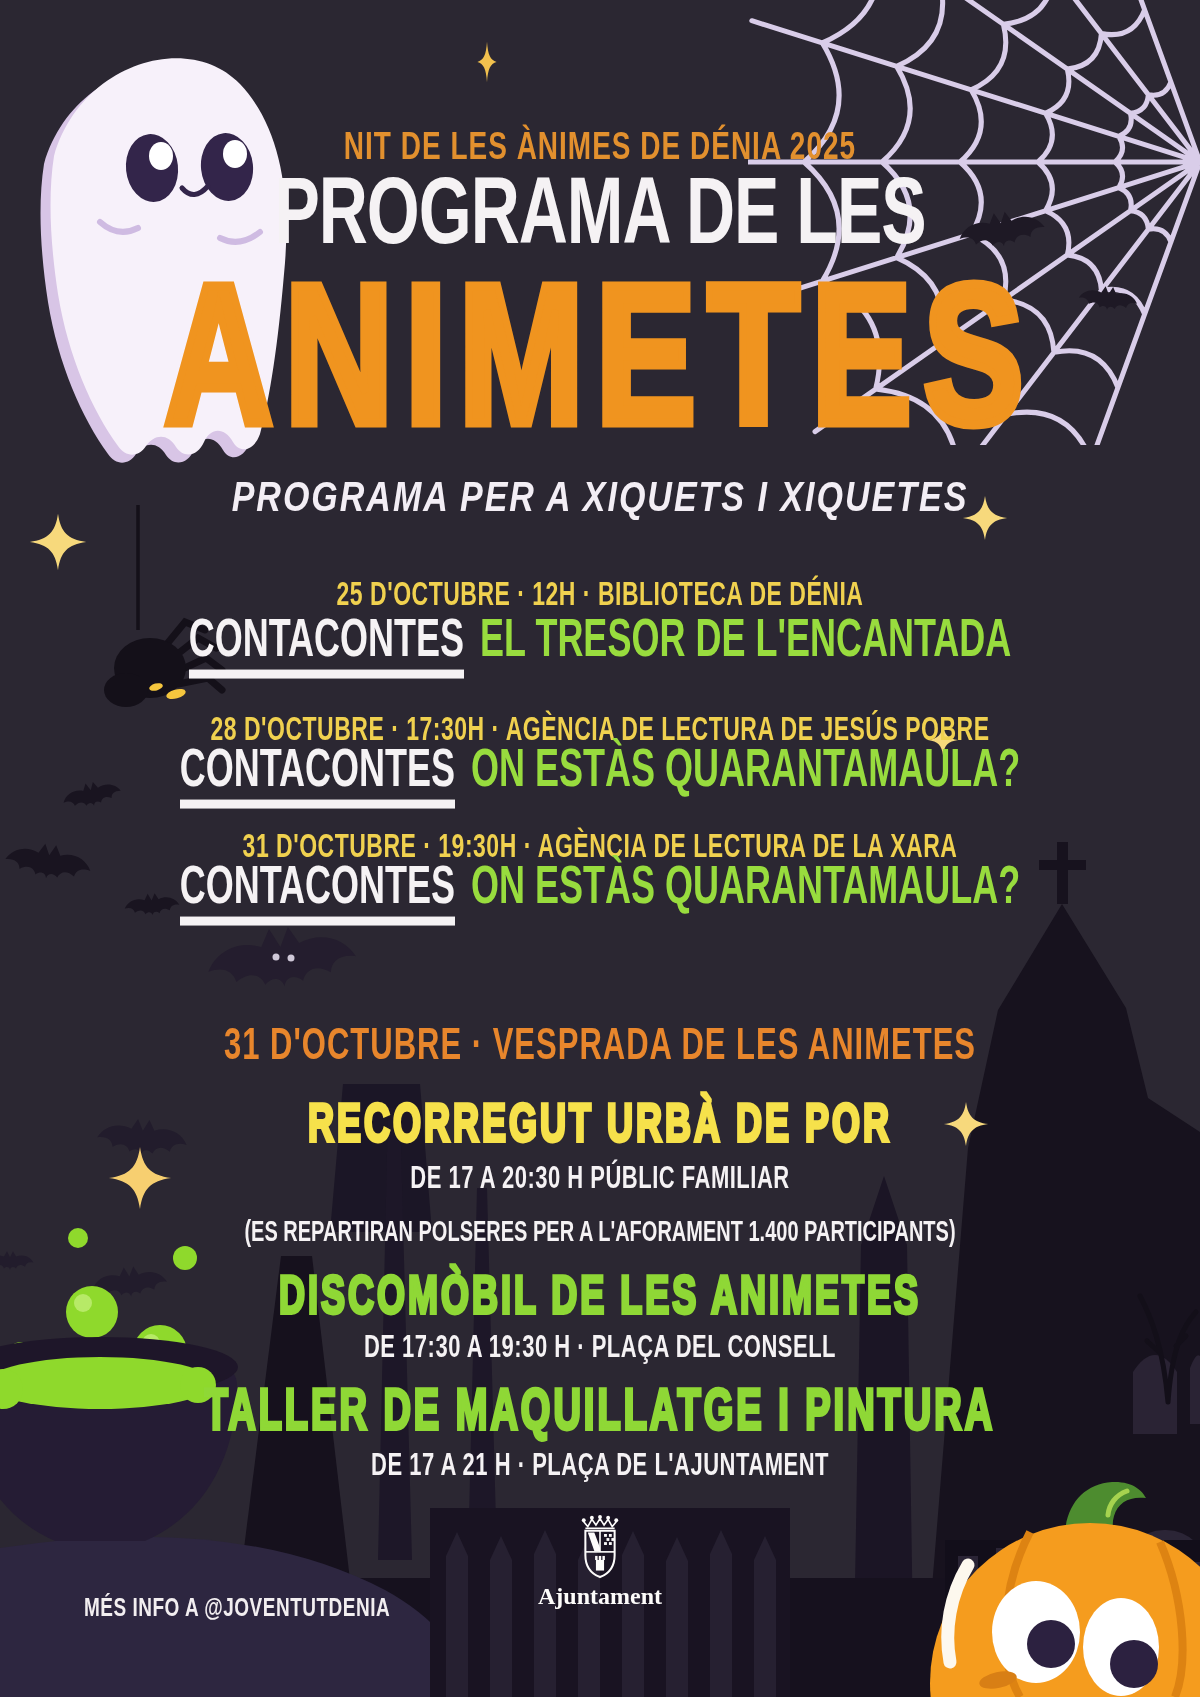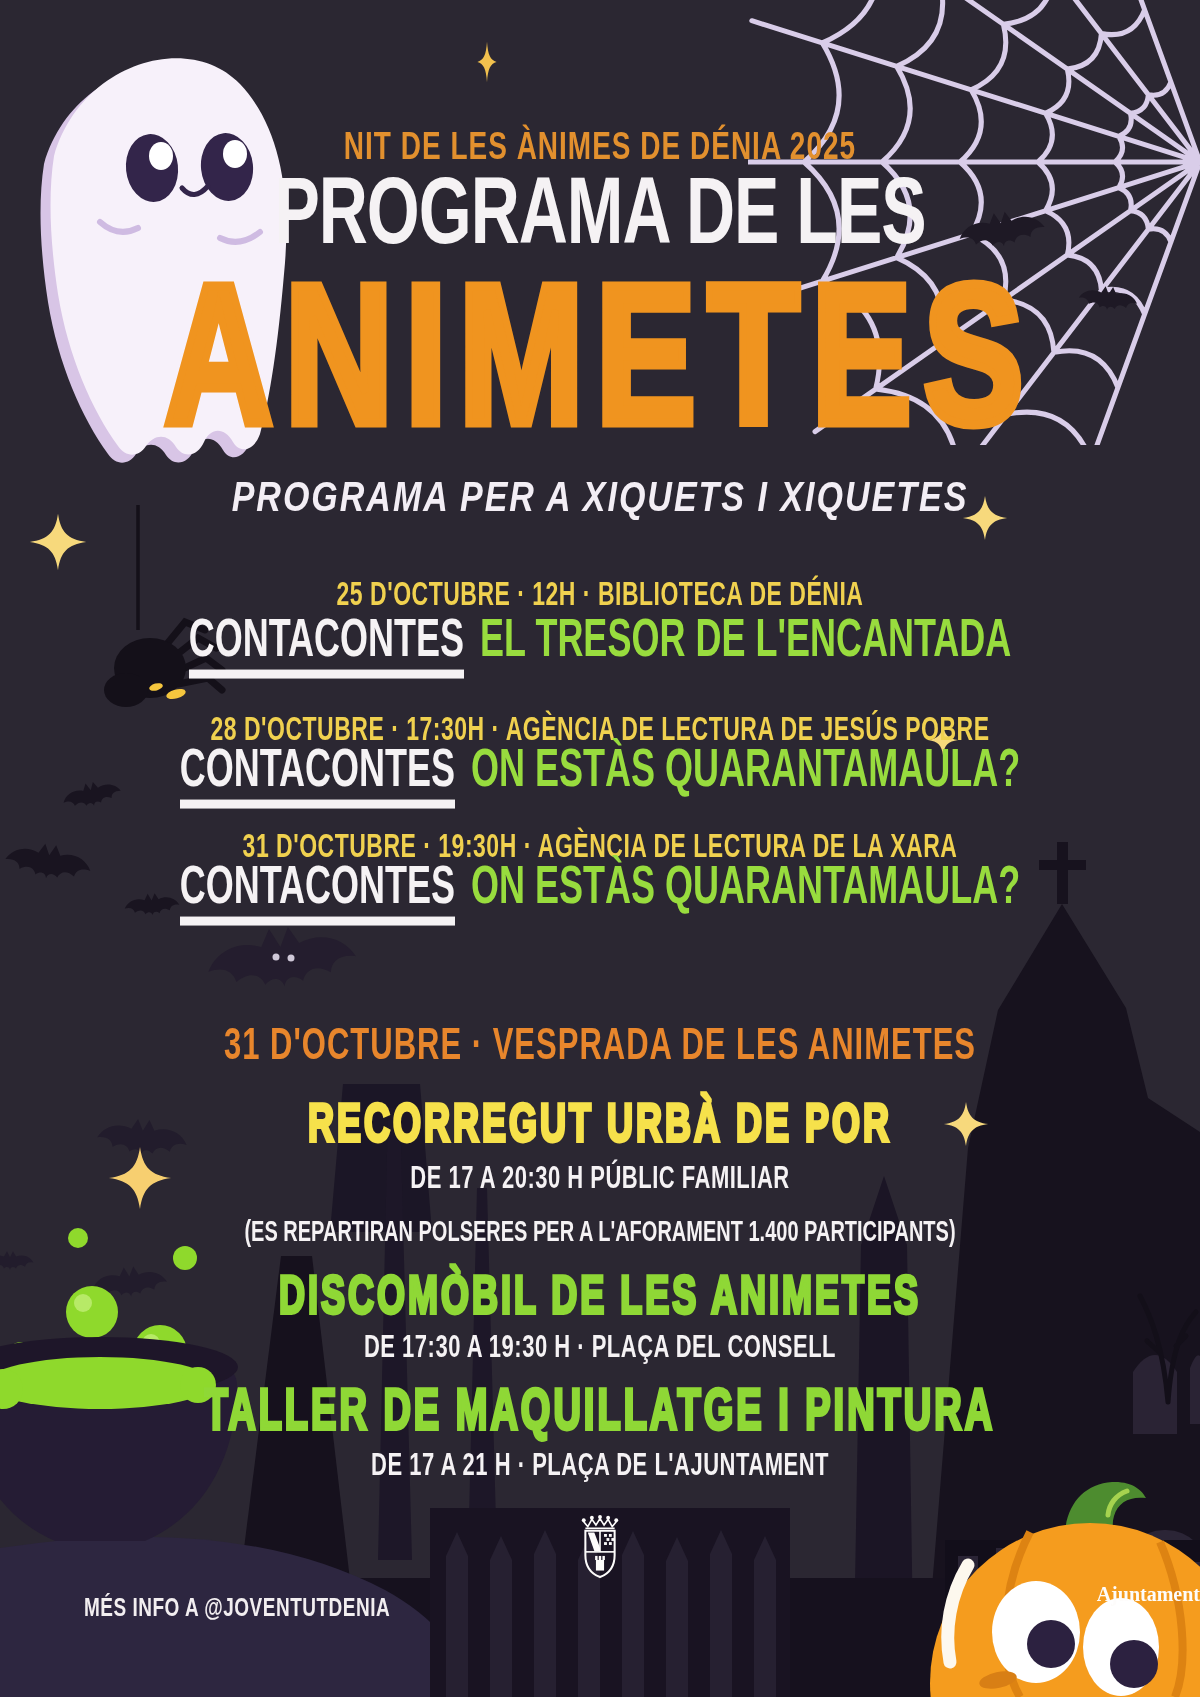--- a/index.html
+++ b/index.html
@@ -24,21 +24,21 @@
                -webkit-text-stroke:2.5px #f6e14b;transform:scaleY(1.5);}
   .act-title-g{font-size:36px;letter-spacing:3px;color:#8fd836;
                -webkit-text-stroke:2.5px #8fd836;transform:scaleY(1.5);}
   .tg1{top:1276px}.tg2{top:1391px;font-size:38px;}
   .act-detail{font-size:22px;letter-spacing:0.5px;transform:scaleY(1.45);}
   .d1{top:1166px}.d2{top:1335px}.d3{top:1453px}
   .act-note{top:1221px;font-size:20px;transform:scaleY(1.45);}
   .footer-info{position:absolute;left:84px;top:1597px;font-size:19px;font-weight:bold;color:#f2eef0;
                letter-spacing:0.5px;transform:scaleY(1.35);transform-origin:left center;white-space:nowrap;}
   .logo{position:absolute;left:0;width:100%;top:1512px;text-align:center;color:#fdfcfb;}
-  .logo-name{font-family:"Liberation Serif",serif;font-size:20px;font-weight:bold;line-height:1.2;text-align:right;}
+  .logo-name{font-family:"Liberation Serif",serif;font-size:24px;font-weight:bold;line-height:1.2;}
 </style>
 </head>
 <body>
 
 <div class="poster">
 
   <svg style="left:0;top:0;width:1200px;height:1697px;" viewBox="0 0 1200 1697">
     <g>
       <rect x="1057" y="842" width="11" height="62" fill="#17121e"></rect>
       <rect x="1039" y="860" width="47" height="10" fill="#17121e"></rect>

